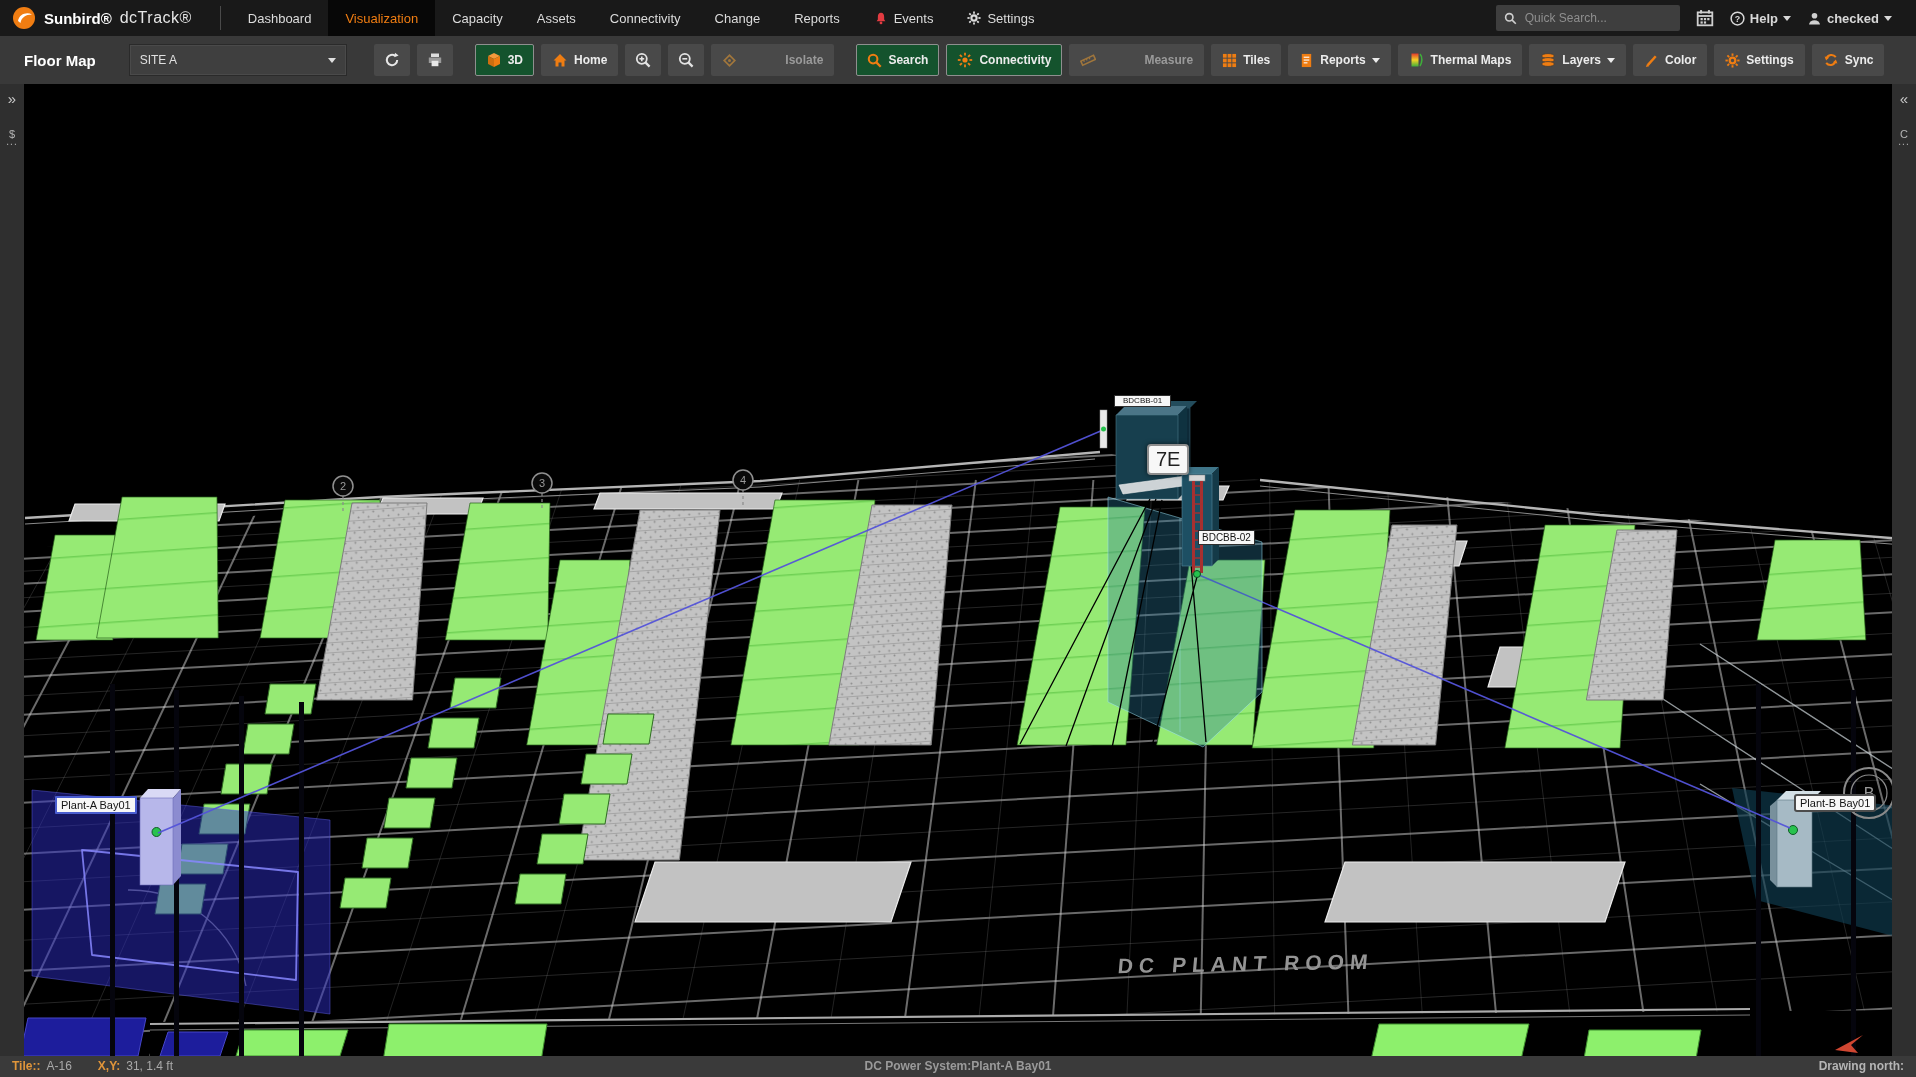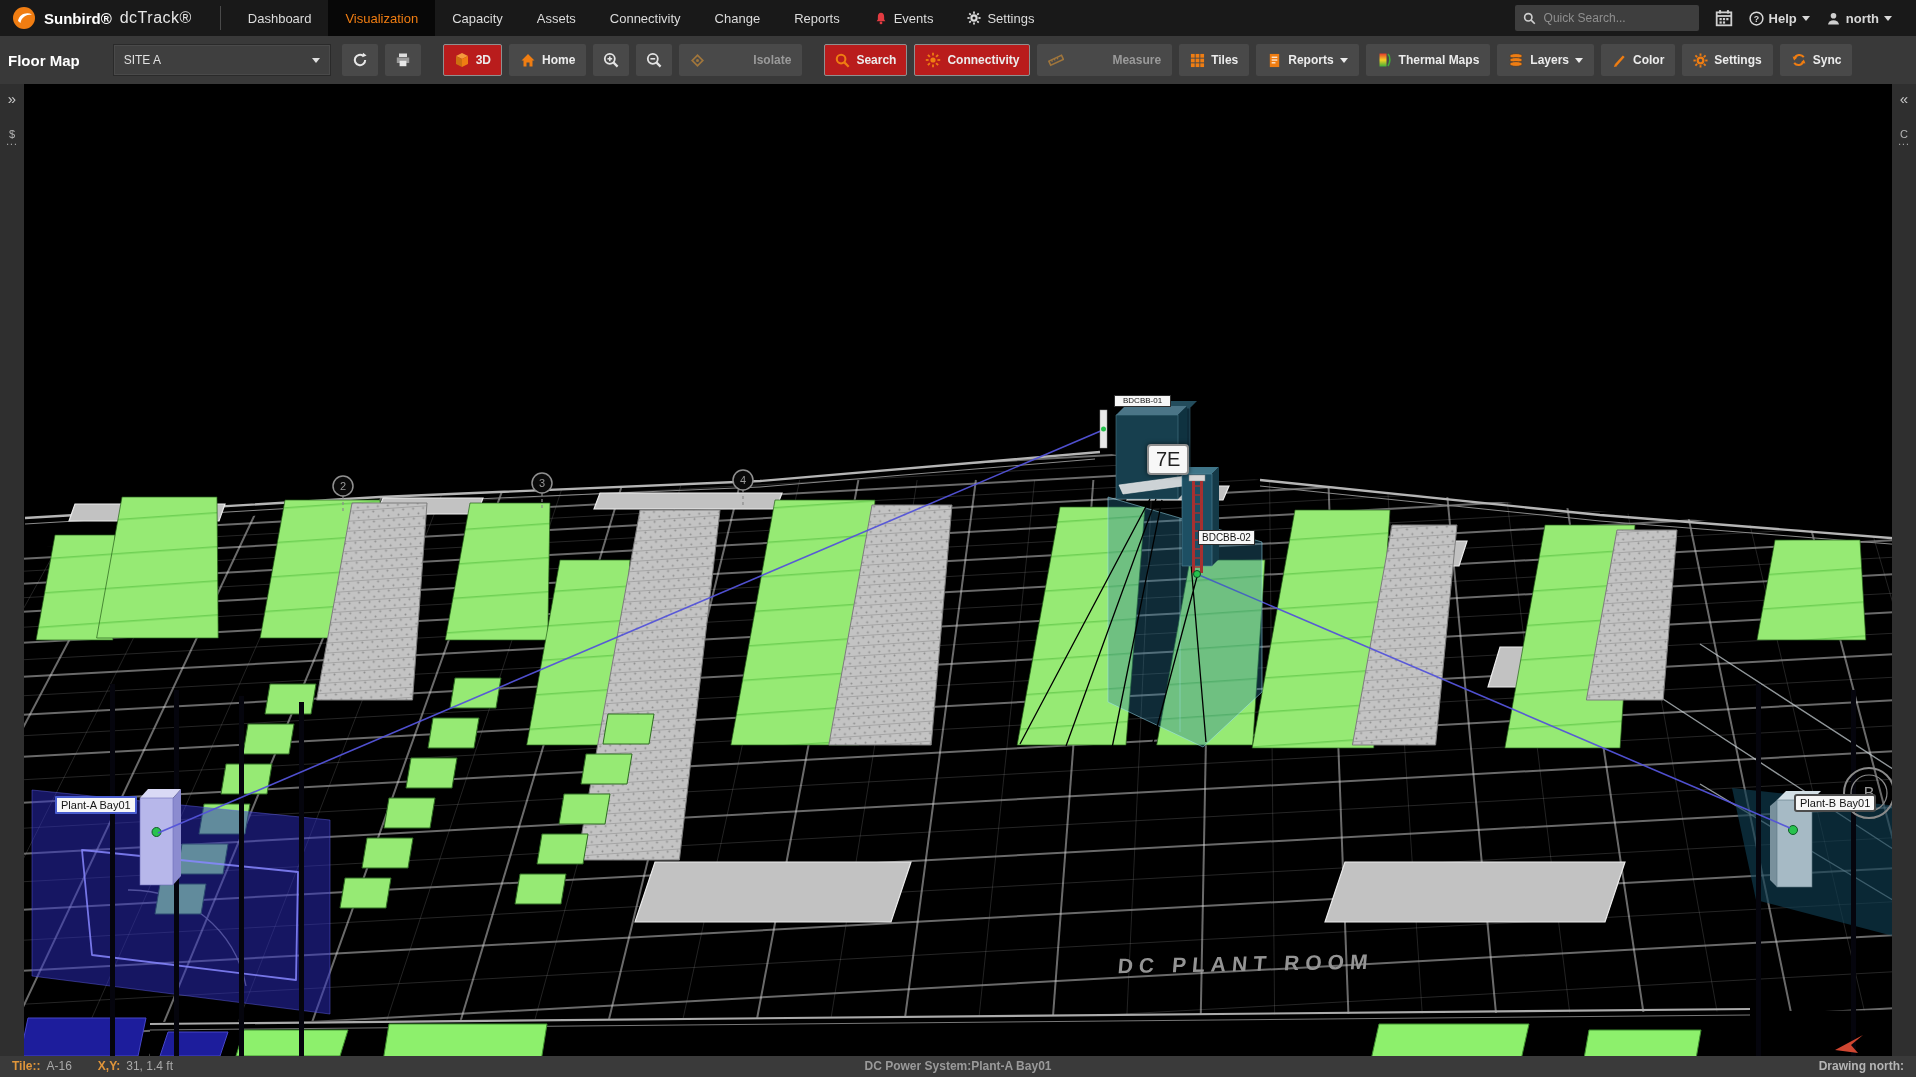--- a/index.html
+++ b/index.html
@@ -12,26 +12,26 @@
   .nav-div{width:1px;background:#4a4a4a;margin:6px 10px;}
   .nav-item{display:flex;align-items:center;gap:6px;padding:0 17px;font-size:13px;color:#dcdcdc;cursor:pointer;}
   .nav-item.active{background:#070707;color:#f07d12;}
   .nav-right{margin-left:auto;display:flex;align-items:center;gap:16px;padding-right:24px;}
   .searchbox{display:flex;align-items:center;gap:6px;background:#3e3e3e;border-radius:2px;height:26px;width:168px;padding:0 8px;}
   .searchbox input{background:transparent;border:none;outline:none;color:#bbb;font-size:12px;width:120px;font-family:"Liberation Sans",sans-serif;}
   .searchbox input::placeholder{color:#8f8f8f;}
   .navbtn{display:flex;align-items:center;gap:5px;color:#d8d8d8;font-size:13px;font-weight:bold;cursor:pointer;}
   .chev{width:0;height:0;border-left:4px solid transparent;border-right:4px solid transparent;border-top:5px solid currentColor;display:inline-block;}
   
-  .toolbar{height:48px;background:#393939;display:flex;align-items:center;gap:7px;padding:0 8px;}
+  .toolbar{height:48px;background:#393939;display:flex;align-items:center;gap:7px;padding:0 24px;}
   .tb-title{font-size:15px;font-weight:bold;color:#fff;margin-right:26px;}
-  .tb-select{width:196px;height:30px;background:#3f3f3f;border:1px solid #2a2a2a;box-shadow:inset 0 0 0 1px #4a4a4a;color:#e0e0e0;font-size:12px;display:flex;justify-content:space-between;align-items:center;padding:0 10px;margin-right:4px;cursor:pointer;}
+  .tb-select{width:196px;height:30px;background:#3f3f3f;border:1px solid #2a2a2a;box-shadow:inset 0 0 0 1px #4a4a4a;color:#e0e0e0;font-size:12px;display:flex;justify-content:space-between;align-items:center;padding:0 10px;margin-right:20px;cursor:pointer;}
   .tb-btn{height:30px;background:#494949;border:1px solid transparent;border-radius:2px;display:inline-flex;align-items:center;gap:6px;padding:0 10px;color:#ececec;font-size:12px;font-weight:bold;cursor:pointer;white-space:nowrap;}
   .tb-btn.icononly{width:34px;justify-content:center;padding:0;}
-  .tb-btn.active{background:#b91c1c;border-color:#8f8f8f;}
+  .tb-btn.active{background:#14532d;border-color:#8f8f8f;}
   .tb-btn.disabled{color:#9a9a9a;gap:48px;}
   .tb-gap{width:8px;}
   .ic{display:inline-block;vertical-align:middle;}
   
   .canvas{position:relative;height:972px;background:#000;overflow:hidden;}
   .canvas svg#scene{position:absolute;left:0;top:0;}
   .edge-strip{position:absolute;top:0;bottom:0;width:24px;background:#2f2f2f;z-index:30;display:flex;flex-direction:column;align-items:center;padding-top:6px;color:#c9c9c9;}
   .edge-strip.left{left:0;}
   .edge-strip.right{right:0;}
   .edge-arrow{font-size:15px;line-height:18px;cursor:pointer;}
@@ -147,21 +147,21 @@
         <text x="8" y="11.5" font-size="9.5" font-weight="bold" fill="#d8d8d8" text-anchor="middle" font-family="Liberation Sans,sans-serif">?</text>
       </svg>
       <span>Help</span>
       <span class="chev"></span>
     </div>
     <div class="navbtn">
       <svg class="ic" width="15" height="15" viewBox="0 0 16 16">
         <circle cx="8" cy="5" r="3" fill="#cfcfcf"></circle>
         <path d="M2.2 14.5 a5.8 4.6 0 0 1 11.6 0 Z" fill="#cfcfcf"></path>
       </svg>
-      <span>north</span>
+      <span>checked</span>
       <span class="chev"></span>
     </div>
   </div>
 </header>
 
 <div class="toolbar">
   <span class="tb-title">Floor Map</span>
   <div class="tb-select">
     <span>SITE A</span>
     <span class="chev"></span>

